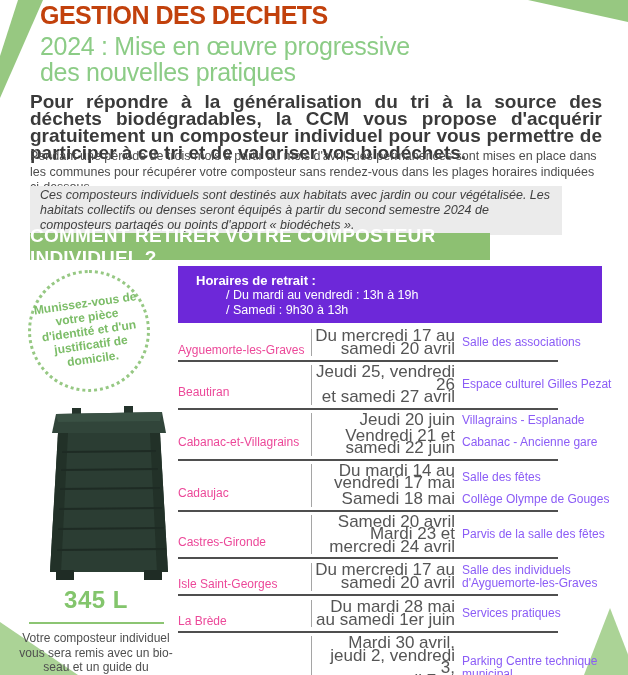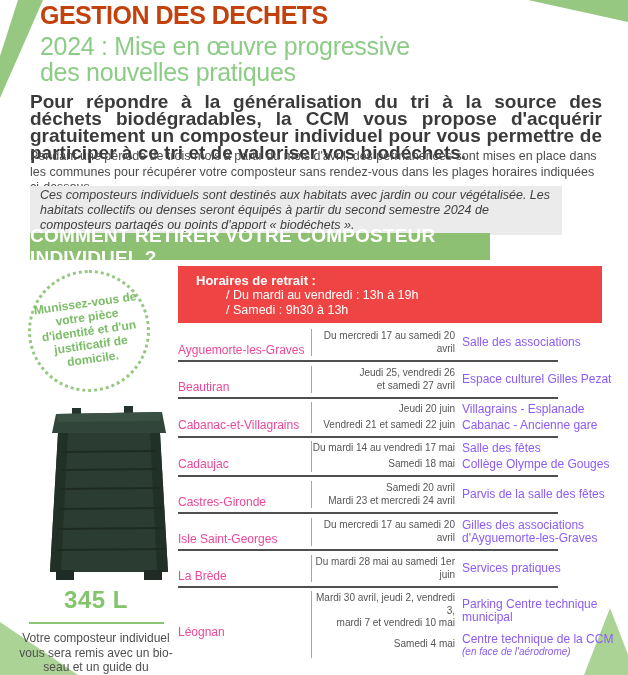--- a/index.html
+++ b/index.html
@@ -30,21 +30,21 @@
     position:absolute; left:30px; top:186px; width:532px; background:#ebebeb;
     padding:2px 10px; font-size:12.5px; font-style:italic; color:#3f3f3f; line-height:15px;
   }
   .banner {
     position:absolute; left:30px; top:233px; width:460px; height:27px;
     background:#8dc072; color:#fff; font-weight:bold; font-size:19px;
     display:flex; align-items:center; justify-content:center; letter-spacing:0.2px;
   }
   .hours-box {
     position:absolute; left:178px; top:266px; width:424px; height:57px;
-    background:#ef4444; color:#fff; padding:7px 0 0 18px; line-height:15px;
+    background:#6d28d9; color:#fff; padding:7px 0 0 18px; line-height:15px;
   }
   .hours-title { font-weight:bold; font-size:13px; }
   .hours-line { font-size:12.5px; padding-left:30px; }
 
   .badge {
     position:absolute; left:28px; top:270px; width:122px; height:122px;
     border:3px dotted #96c883; border-radius:50%;
     display:flex; align-items:center; justify-content:center;
   }
   .badge-text {
@@ -59,21 +59,21 @@
   }
   .capacity { font-size:24px; font-weight:bold; color:#83c56c; letter-spacing:0.5px; }
   .capacity-line { width:135px; height:2px; background:#8cc573; margin:8px auto 7px auto; }
   .caption { font-size:12px; color:#4f4f4f; line-height:14.5px; }
 
   .schedule { position:absolute; left:178px; top:325px; width:450px; }
   .row { display:flex; align-items:center; width:450px; padding:3px 0; }
   .commune { width:133px; font-weight:normal; font-size:12px; color:#ec4899; flex-shrink:0; line-height:13px; padding-right:4px;margin-top:16px; }
   .entries { flex:1; border-left:1px solid #a5a5a5; display:flex; flex-direction:column; gap:3px; padding:1px 0; }
   .entry { display:flex; align-items:center; }
-  .dates { width:150px; text-align:right; font-size:10px; color:#555; white-space:pre-line; line-height:12.5px; padding-right:7px; flex-shrink:0; }
+  .dates { width:150px; text-align:right; font-size:17px; color:#555; white-space:pre-line; line-height:12.5px; padding-right:7px; flex-shrink:0; }
   .loc { flex:1; font-size:12px; color:#8b5cf6; line-height:13px; }
   .loc .note { display:block; font-size:10px; font-style:italic; line-height:11px; }
   .sep { height:2px; background:#4f4f4f; width:380px; }
 </style>
 </head>
 <body>
 
 <div id="page">
 
   <svg class="corner-svg" viewBox="0 0 628 675">
@@ -187,21 +187,21 @@
             <div class="loc">Parvis de la salle des fêtes</div>
           </div>
         </div>
       </div>
       <div class="sep"></div>
       <div class="row">
         <div class="commune">Isle Saint-Georges</div>
         <div class="entries">
           <div class="entry">
             <div class="dates">Du mercredi 17 au samedi 20 avril</div>
-            <div class="loc">Gilles des associations d'Ayguemorte-les-Graves</div>
+            <div class="loc">Salle des individuels d'Ayguemorte-les-Graves</div>
           </div>
         </div>
       </div>
       <div class="sep"></div>
       <div class="row">
         <div class="commune">La Brède</div>
         <div class="entries">
           <div class="entry">
             <div class="dates">Du mardi 28 mai au samedi 1er juin</div>
             <div class="loc">Services pratiques</div>

